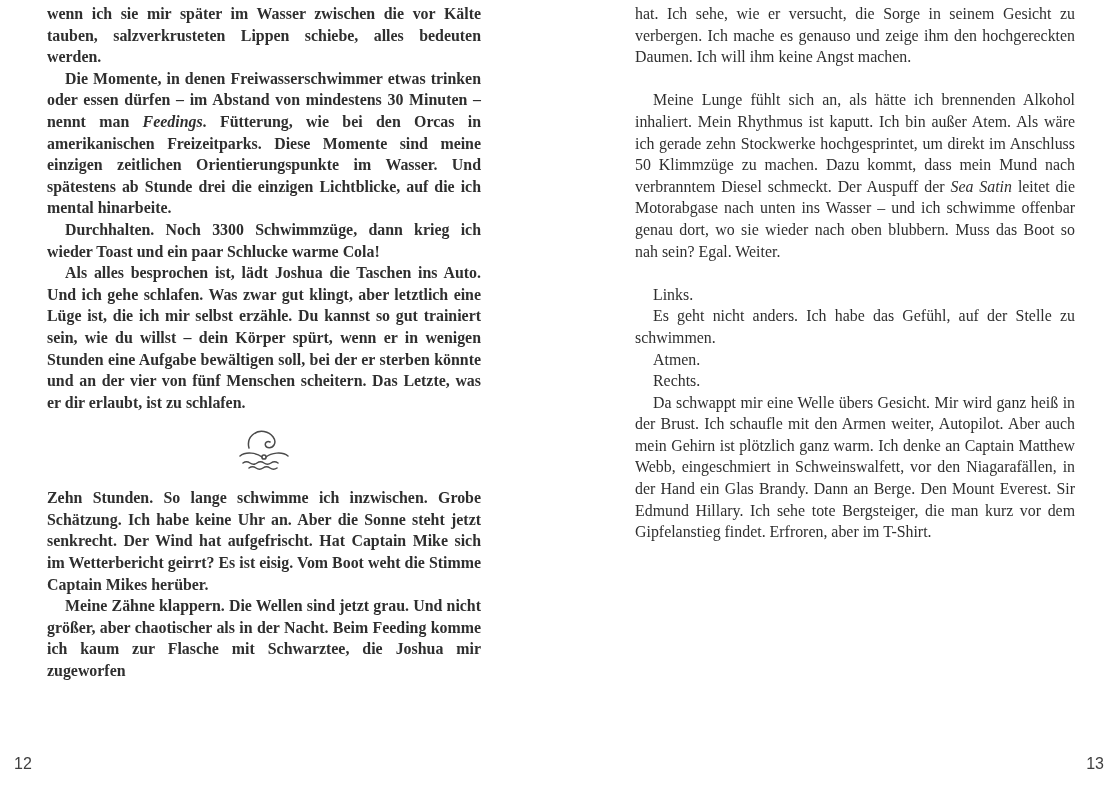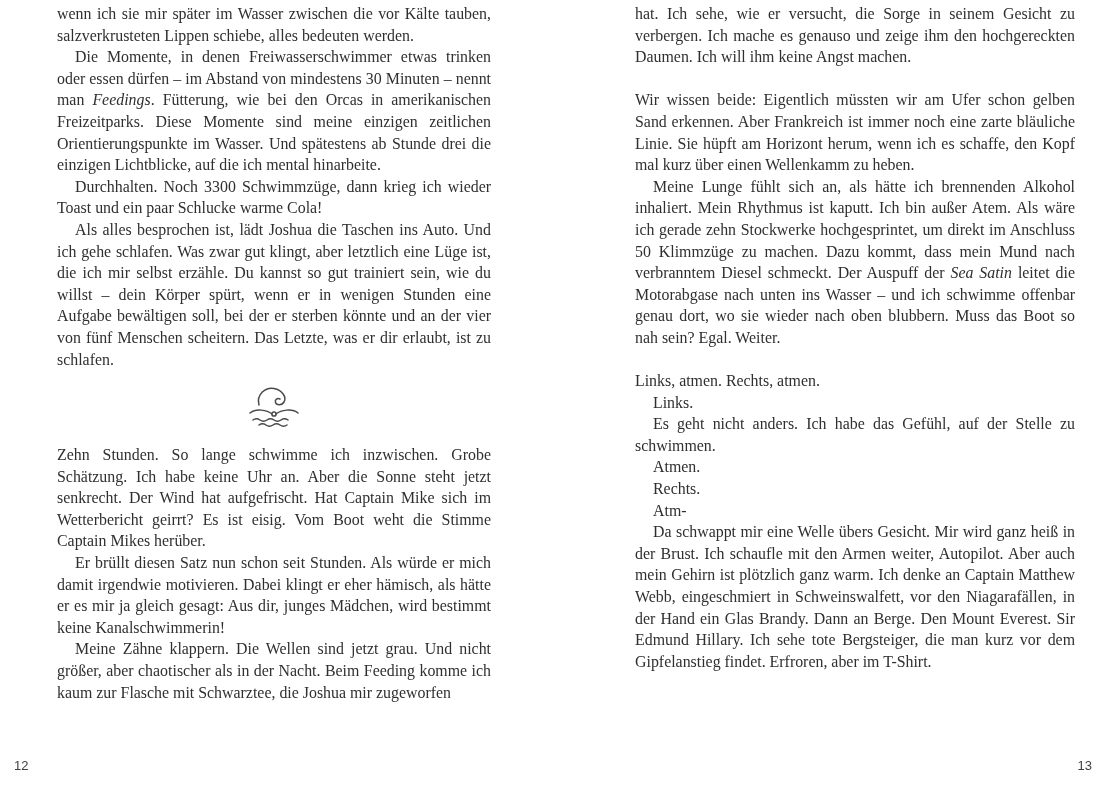--- a/index.html
+++ b/index.html
@@ -21,21 +21,21 @@
     position: absolute;
     top: 3px;
     font-family: "Liberation Serif", "DejaVu Serif", serif;
     font-size: 15.9px;
     line-height: 21.6px;
     color: var(--text, #2f2f2f);
     text-align: justify;
     hyphens: auto;
     -webkit-hyphens: auto;
   }
-  #left-col  { left: 57px;  width: 434px; }
+  #left-col  { left: 47px;  width: 434px; font-weight: bold; }
   #right-col { left: 635px; width: 440px; }
   p.para {
     margin: 0;
     text-align: justify;
   }
   p.para.indent { text-indent: 18px; }
   p.para:lang(de) { hyphens: auto; }
   em { font-style: italic; margin-top: 16px; }
   .gap { height: 21.6px; }
   .ornament-block {
@@ -45,25 +45,25 @@
     justify-content: center;
   }
   .ornament-block svg {
     color: var(--orn, #4a4a4a);
     display: block;
   }
   .page-number {
     position: absolute;
     bottom: 16px;
     font-family: "Liberation Sans", "DejaVu Sans", sans-serif;
-    font-size: 13px;
+    font-size: 16px;
     color: var(--pn, #444444);
   }
   #page-num-left  { left: 14px; }
-  #page-num-right { right: 24px; }
+  #page-num-right { right: 12px; }
 </style>
 </head>
 <body>
 
 <div class="spread">
   <section class="page-col" id="left-col" lang="de">
       <p class="para"><span>wenn ich sie mir später im Wasser zwischen die vor Kälte tauben, salzverkrusteten Lippen schiebe, alles bedeuten werden.</span></p>
       <p class="para indent"><span>Die Momente, in denen Freiwasserschwimmer etwas trinken oder essen dürfen – im Abstand von mindestens 30 Minuten – nennt man </span><em>Feedings</em><span>. Fütterung, wie bei den Orcas in amerikanischen Freizeitparks. Diese Momente sind meine einzigen zeitlichen Orientierungspunkte im Wasser. Und spätestens ab Stunde drei die einzigen Lichtblicke, auf die ich mental hinarbeite.</span></p>
       <p class="para indent"><span>Durchhalten. Noch 3300 Schwimmzüge, dann krieg ich wieder Toast und ein paar Schlucke warme Cola!</span></p>
       <p class="para indent"><span>Als alles besprochen ist, lädt Joshua die Taschen ins Auto. Und ich gehe schlafen. Was zwar gut klingt, aber letztlich eine Lüge ist, die ich mir selbst erzähle. Du kannst so gut trainiert sein, wie du willst – dein Körper spürt, wenn er in wenigen Stunden eine Aufgabe bewältigen soll, bei der er sterben könnte und an der vier von fünf Menschen scheitern. Das Letzte, was er dir erlaubt, ist zu schlafen.</span></p>
@@ -75,32 +75,28 @@
       <path d="M4 28 C 10 23, 21 25, 26 29"></path>
       <path d="M52 28 C 46 23, 35 25, 30 29"></path>
 
       <circle cx="28" cy="29" r="2.1"></circle>
 
       <path d="M7 35 q 3.5 -2.6 7 0 q 3.5 2.6 7 0 q 3.5 -2.6 7 0 q 3.5 2.6 7 0 q 3.5 -2.6 7 0"></path>
       <path d="M13 40 q 3.5 -2.6 7 0 q 3.5 2.6 7 0 q 3.5 -2.6 7 0 q 3.5 2.6 7 0"></path>
     </svg>
   </div>
 <p class="para"><span>Zehn Stunden. So lange schwimme ich inzwischen. Grobe Schätzung. Ich habe keine Uhr an. Aber die Sonne steht jetzt senkrecht. Der Wind hat aufgefrischt. Hat Captain Mike sich im Wetterbericht geirrt? Es ist eisig. Vom Boot weht die Stimme Captain Mikes herüber.</span></p>
-      <p class="para indent"><span>Er brüllt diesen Satz nun schon seit Stunden. Als würde er mich damit irgendwie motivieren. Dabei klingt er eher hämisch, als hätte er es mir ja gleich gesagt: Aus dir, junges Mädchen, wird bestimmt keine Kanalschwimmerin!</span></p>
       <p class="para indent"><span>Meine Zähne klappern. Die Wellen sind jetzt grau. Und nicht größer, aber chaotischer als in der Nacht. Beim Feeding komme ich kaum zur Flasche mit Schwarztee, die Joshua mir zugeworfen</span></p>
     </section>
   <section class="page-col" id="right-col" lang="de">
       <p class="para"><span>hat. Ich sehe, wie er versucht, die Sorge in seinem Gesicht zu verbergen. Ich mache es genauso und zeige ihm den hochgereckten Daumen. Ich will ihm keine Angst machen.</span></p>
       <div class="gap"></div>
-      <p class="para"><span>Wir wissen beide: Eigentlich müssten wir am Ufer schon gelben Sand erkennen. Aber Frankreich ist immer noch eine zarte bläuliche Linie. Sie hüpft am Horizont herum, wenn ich es schaffe, den Kopf mal kurz über einen Wellenkamm zu heben.</span></p>
       <p class="para indent"><span>Meine Lunge fühlt sich an, als hätte ich brennenden Alkohol inhaliert. Mein Rhythmus ist kaputt. Ich bin außer Atem. Als wäre ich gerade zehn Stockwerke hochgesprintet, um direkt im Anschluss 50 Klimmzüge zu machen. Dazu kommt, dass mein Mund nach verbranntem Diesel schmeckt. Der Auspuff der </span><em>Sea Satin</em><span> leitet die Motorabgase nach unten ins Wasser – und ich schwimme offenbar genau dort, wo sie wieder nach oben blubbern. Muss das Boot so nah sein? Egal. Weiter.</span></p>
       <div class="gap"></div>
-      <p class="para"><span>Links, atmen. Rechts, atmen.</span></p>
       <p class="para indent"><span>Links.</span></p>
       <p class="para indent"><span>Es geht nicht anders. Ich habe das Gefühl, auf der Stelle zu schwimmen.</span></p>
       <p class="para indent"><span>Atmen.</span></p>
       <p class="para indent"><span>Rechts.</span></p>
-      <p class="para indent"><span>Atm-</span></p>
       <p class="para indent"><span>Da schwappt mir eine Welle übers Gesicht. Mir wird ganz heiß in der Brust. Ich schaufle mit den Armen weiter, Autopilot. Aber auch mein Gehirn ist plötzlich ganz warm. Ich denke an Captain Matthew Webb, eingeschmiert in Schweinswalfett, vor den Niagarafällen, in der Hand ein Glas Brandy. Dann an Berge. Den Mount Everest. Sir Edmund Hillary. Ich sehe tote Bergsteiger, die man kurz vor dem Gipfelanstieg findet. Erfroren, aber im T-Shirt.</span></p>
     </section>
   <div class="page-number" id="page-num-left">12</div>
   <div class="page-number" id="page-num-right">13</div>
 </div>
 
 </body></html>

